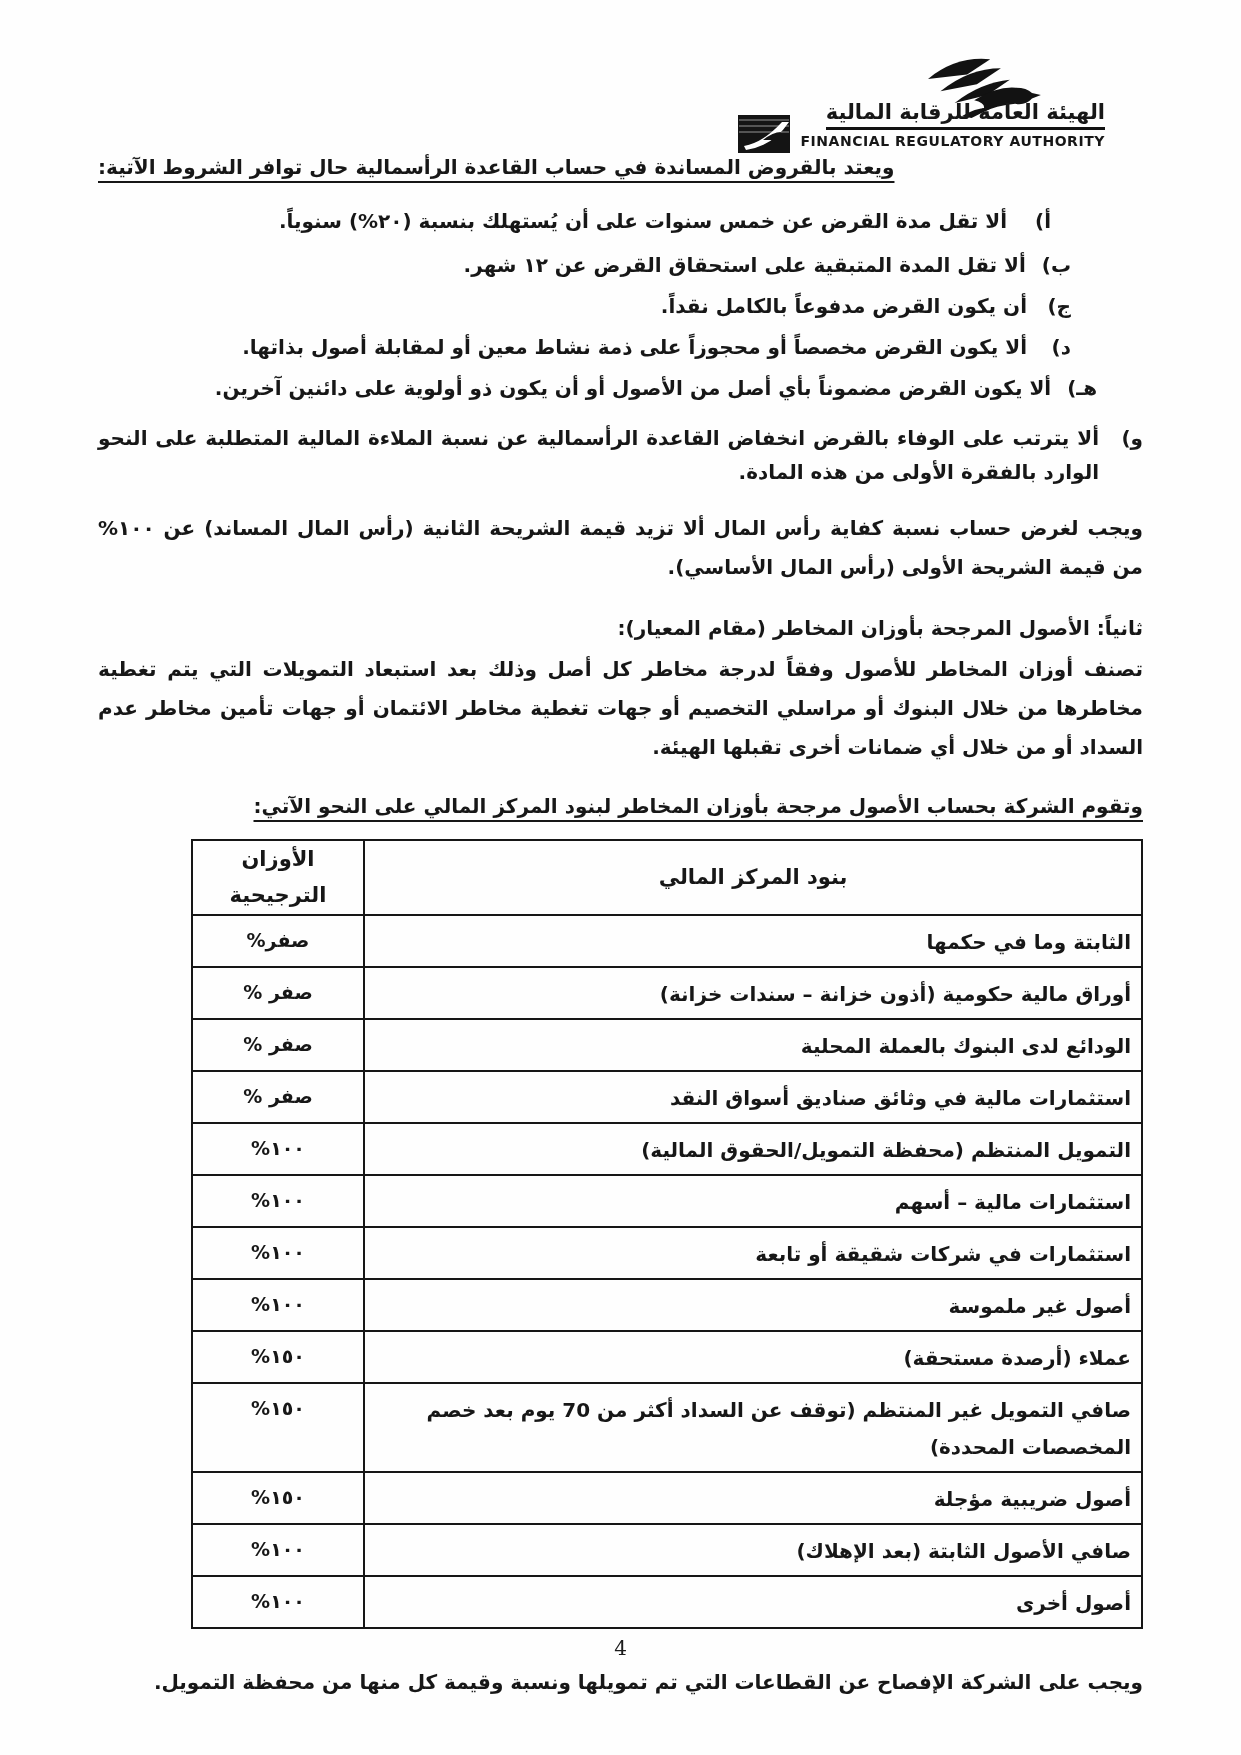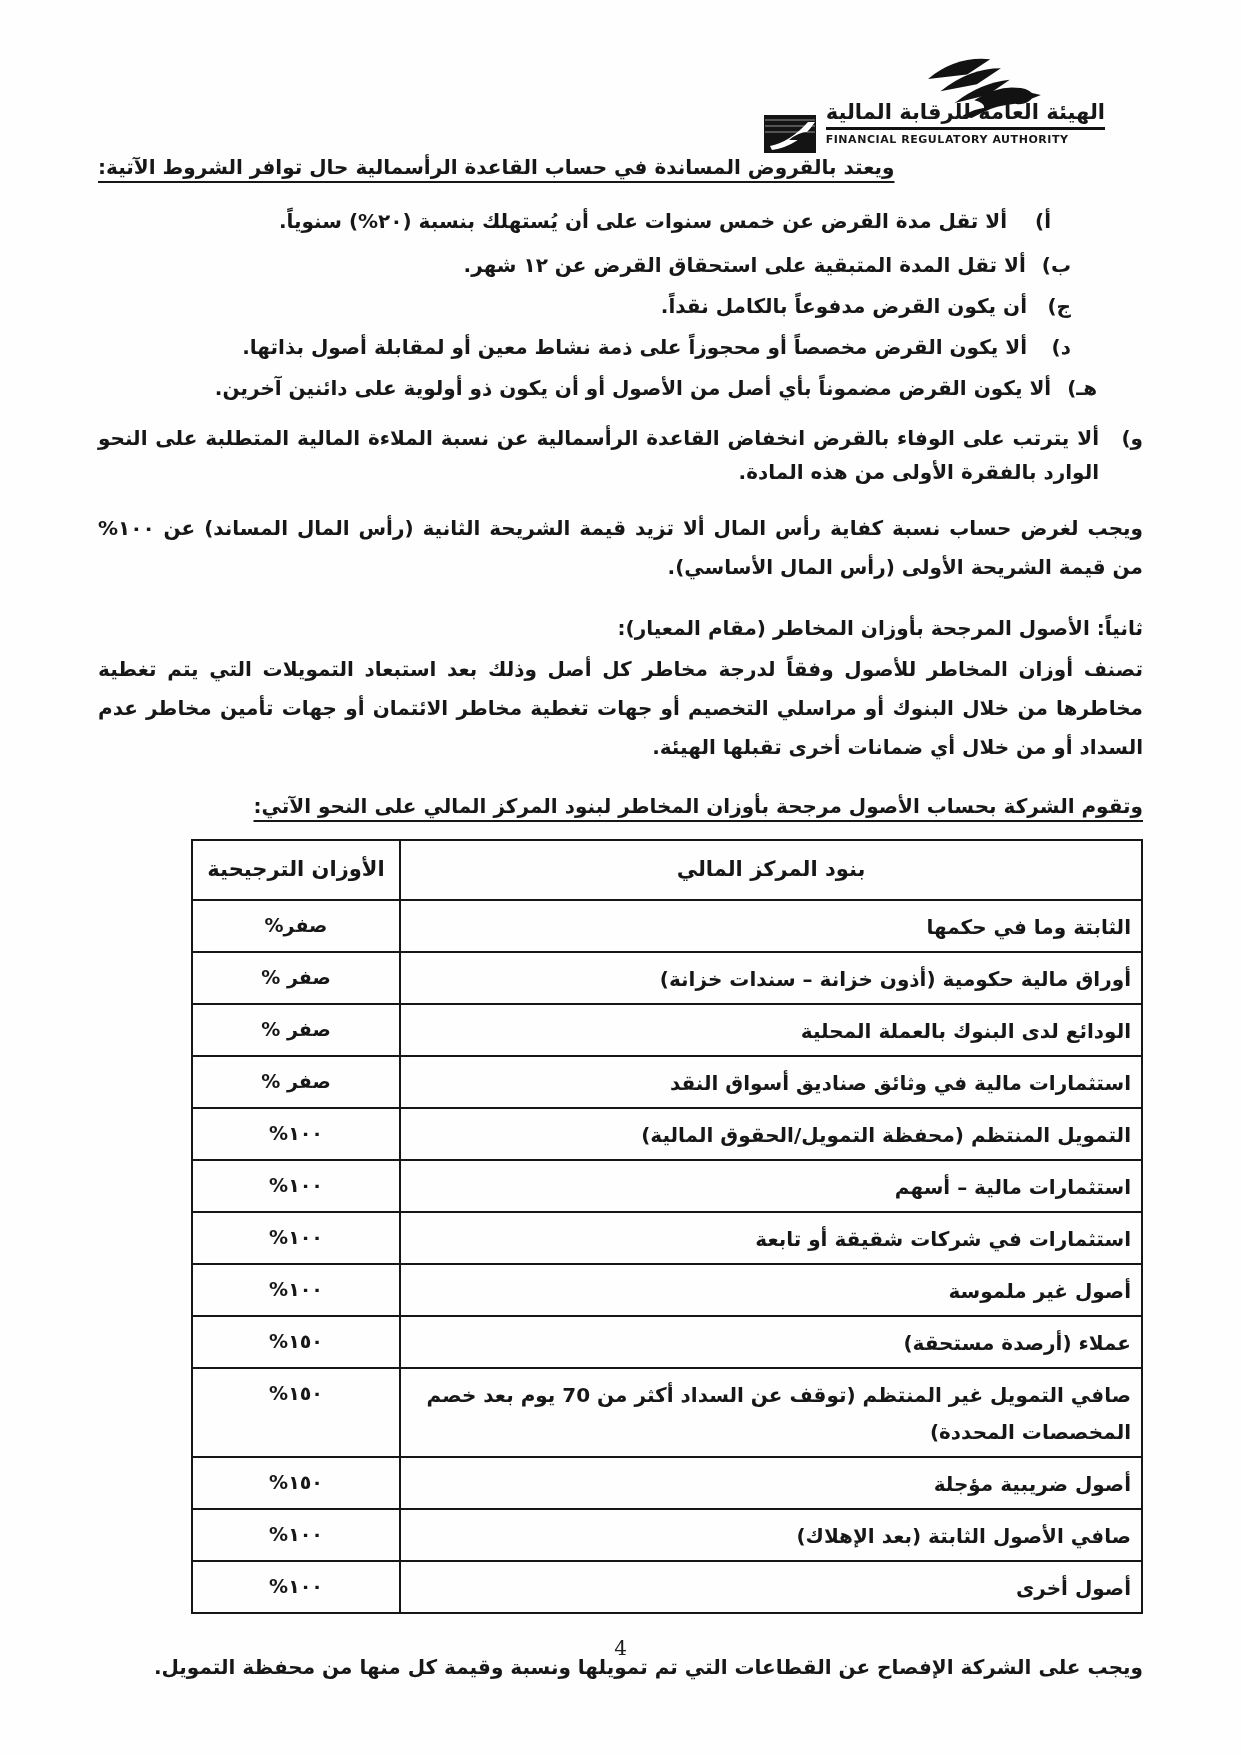--- a/index.html
+++ b/index.html
@@ -12,26 +12,26 @@
     background: #fefefe;
     color: #171717;
     font-family: "DejaVu Sans", sans-serif;
     overflow: hidden;
   }
 
   
   .eagle { position: absolute; top: 54px; right: 198px; width: 118px; height: 64px; }
   .logo-row { position: absolute; top: 100px; right: 136px; display: flex; align-items: flex-start; gap: 9px; direction: ltr; }
   .fra-mark { width: 54px; height: 40px; margin-top: 14px; }
-  .logo-text { display: flex; flex-direction: column; }
+  .logo-text { display: flex; flex-direction: column; align-items: flex-end; }
   .logo-ar {
     direction: rtl; font-size: 21px; font-weight: bold;
     padding-bottom: 3px; border-bottom: 3px solid #121212; white-space: nowrap;
   }
-  .logo-en { font-size: 11px; font-weight: bold; letter-spacing: 0.55px; margin-top: 3px; white-space: nowrap; }
+  .logo-en { font-size: 14px; font-weight: bold; letter-spacing: 0.55px; margin-top: 3px; white-space: nowrap; }
 
   
   .content {
     position: absolute; top: 150px; right: 98px; left: 98px;
     direction: rtl; font-weight: bold; font-size: 20px; line-height: 1.7;
   }
   .intro {
     margin: 0 0 20px 0; text-align: left;
     text-decoration: underline; text-decoration-thickness: 2px; text-underline-offset: 7px;
   }
@@ -45,21 +45,21 @@
   .section-heading { margin: 24px 0 4px 0; text-align: right; }
   .table-intro {
     margin: 22px 0 16px 0; text-align: right;
     text-decoration: underline; text-decoration-thickness: 2px; text-underline-offset: 7px;
   }
 
   
   table.risk { border-collapse: collapse; width: 952px; direction: rtl; }
   table.risk th, table.risk td { border: 2px solid #161616; }
   table.risk th { height: 60px; text-align: center; vertical-align: middle; font-size: 21px; }
-  th.th-weights { width: 208px; }
+  th.th-weights { width: 172px; }
   table.risk td { height: 46px; padding: 8px 10px 5px 10px; vertical-align: top; }
   td.td-item { text-align: right; line-height: 1.85; }
   td.td-weight { text-align: center; font-size: 19px; }
 
   .closing { margin-top: 36px; text-align: right; }
 
   .page-number {
     position: absolute; top: 1636px; left: 0; right: 0;
     text-align: center; font-family: "DejaVu Serif", serif;
     font-size: 20px; font-weight: normal; color: #1c1c1c;

